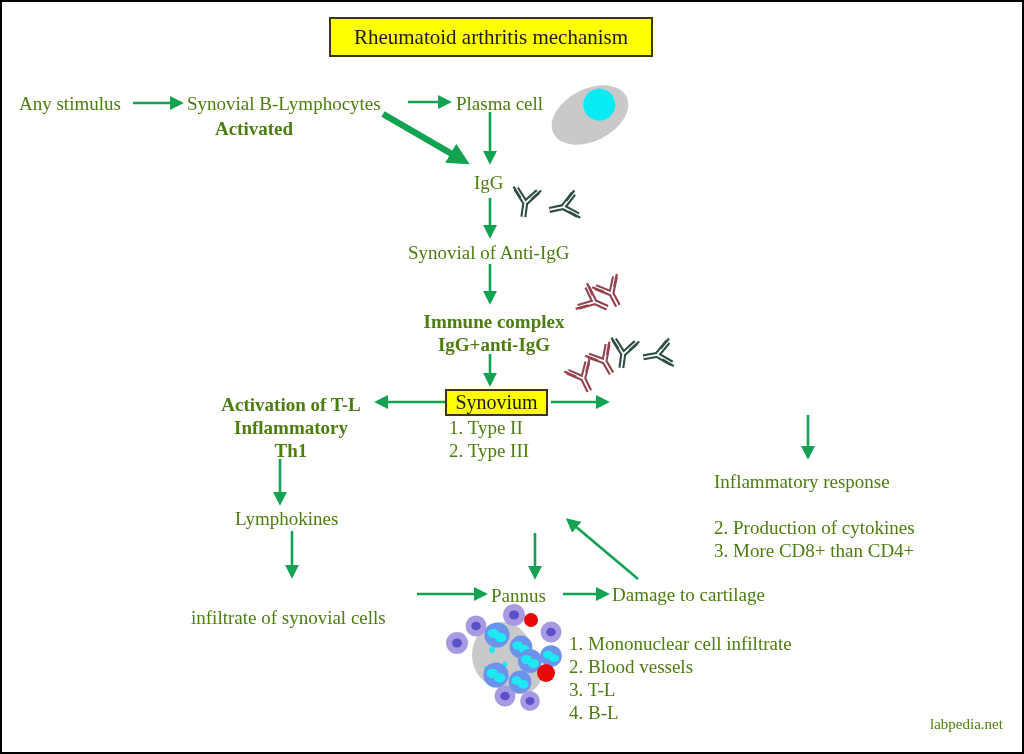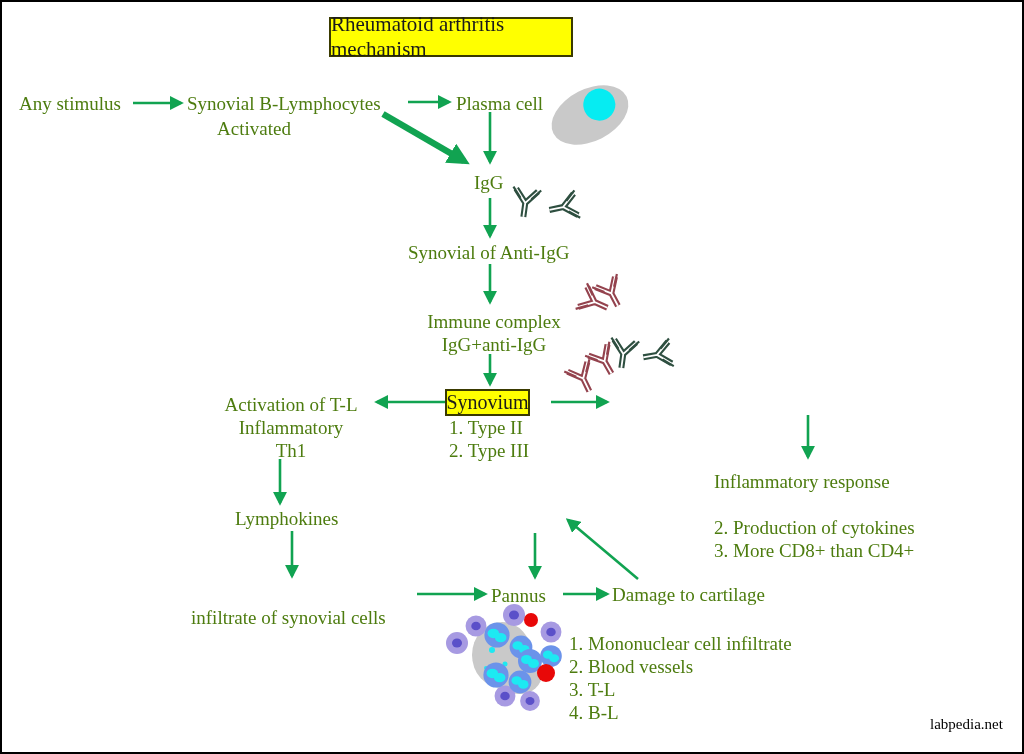--- a/index.html
+++ b/index.html
@@ -14,39 +14,39 @@
     overflow:hidden;
   }
   .layer{position:absolute;left:0;top:0;width:1020px;height:750px;}
   .lbl{
     position:absolute;
     font-size:19px;
     line-height:23px;
     white-space:nowrap;
     color:#4d7c0f;
   }
-  .ctr{transform:translateX(-50%);text-align:center;white-space:nowrap;}
+  .ctr{transform:translateX(-50%);text-align:center;white-space:nowrap;font-weight:bold;}
   .box{
     position:absolute;
     background:#ffff00;
     border:2px solid #3a3a00;
     display:flex;align-items:center;justify-content:center;
     box-sizing:border-box;
   }
   .title-box{
-    left:327px;top:15px;width:244px;height:40px;
+    left:327px;top:15px;width:324px;height:40px;
     font-size:21px;
   }
   .synovium-box{
-    left:443px;top:387px;width:85px;height:27px;
+    left:443px;top:387px;width:103px;height:27px;
     font-size:20px;
   }
   .watermark{
     position:absolute;left:928px;top:714px;
-    font-size:15px;color:#000000;
+    font-size:15px;color:#4d7c0f;
   }
 </style>
 </head>
 <body>
 
 <div class="canvas">
 
   <svg class="layer" viewBox="0 0 1020 750">
     <defs>
       <marker id="ah" viewBox="0 0 10 10" refX="8" refY="5" markerWidth="5.5" markerHeight="5.5" orient="auto-start-reverse">

